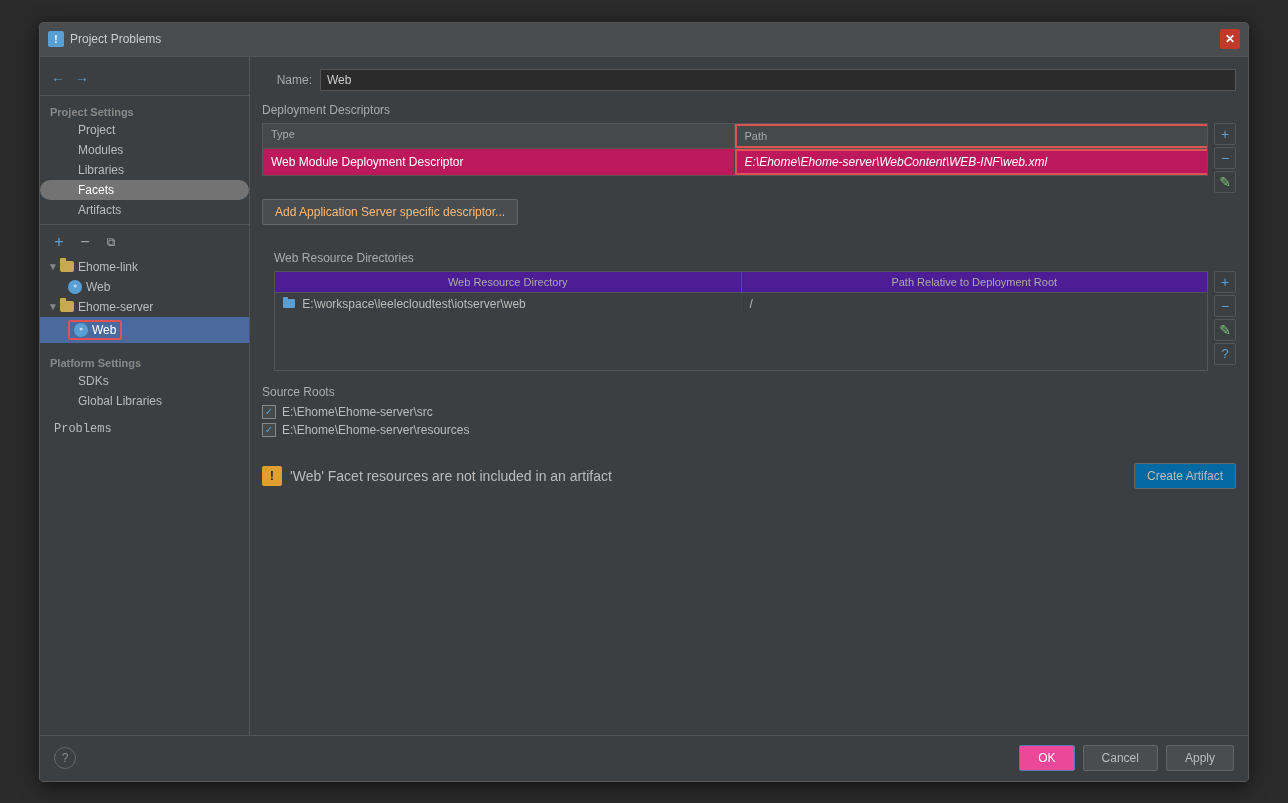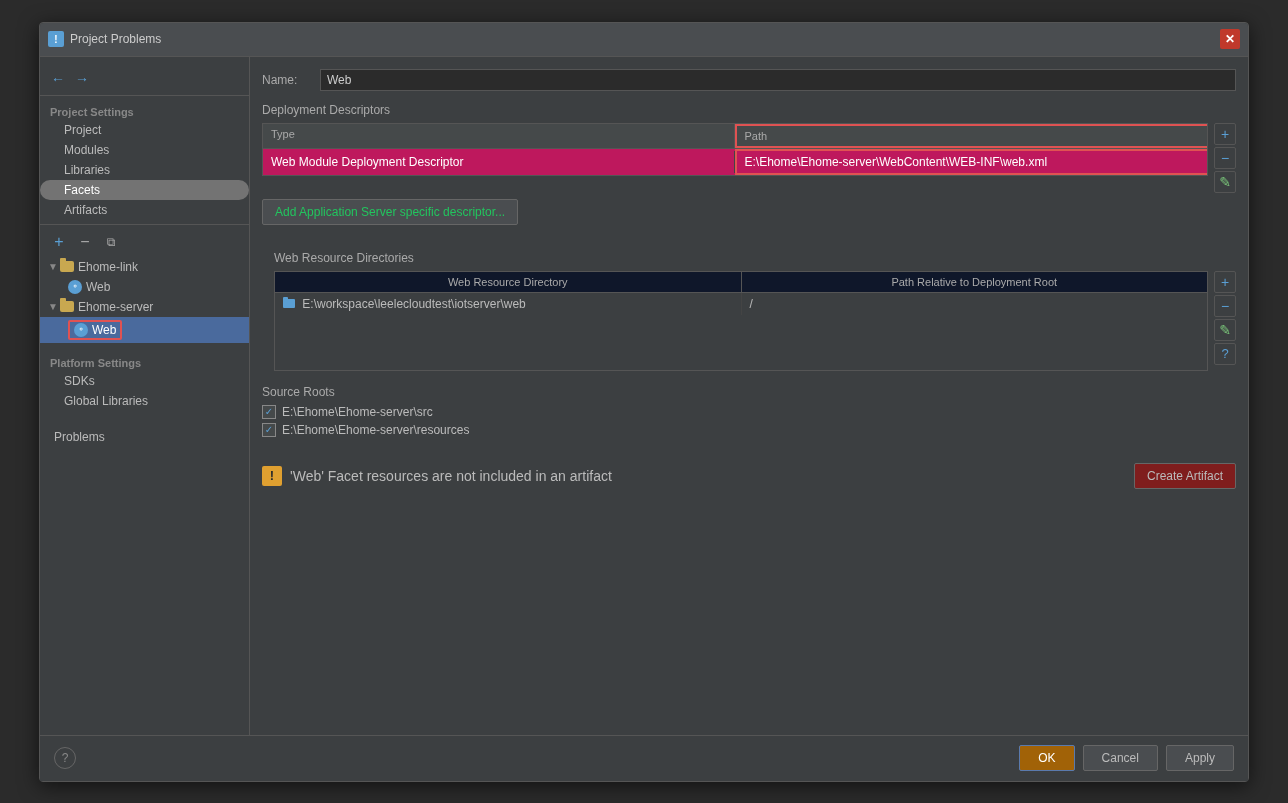--- a/index.html
+++ b/index.html
@@ -110,21 +110,21 @@
       cursor: pointer;
       color: #bbbbbb;
       font-size: 12px;
     }
     .nav-item.active {
       background: #737373;
       color: #ffffff;
       border-radius: 10px;
     }
     .nav-item.sub {
-      padding-left: 24px;
+      padding-left: 38px;
     }
     .tree-row {
       display: flex;
       align-items: center;
       padding: 3px 6px;
       cursor: pointer;
       color: #bbbbbb;
     }
     .tree-row.selected {
       background: #4a6a9d;
@@ -190,20 +190,21 @@
     }
     .field-row {
       display: flex;
       align-items: center;
       margin-bottom: 12px;
     }
     .field-label {
       color: #aaa;
       margin-right: 8px;
       min-width: 50px;
+      text-align: right;
     }
     .field-input {
       flex: 1;
       background: #2b2b2b;
       border: 1px solid #555;
       color: #cccccc;
       padding: 3px 6px;
       font-size: 12px;
       font-family: inherit;
     }
@@ -234,21 +235,21 @@
     .table-row-item {
       display: flex;
       align-items: center;
     }
     .td {
       padding: 4px 8px;
       flex: 1;
       border-right: 1px solid #444;
       font-size: 12px;
     }
-    .td:last-child { border-right: none; }
+    .td:last-child { border-right: none; font-style: italic; }
     .table-row-item.selected-row {
       background: #be185d;
       color: #fff;
     }
     .table-side-btns {
       display: flex;
       flex-direction: column;
       gap: 2px;
       margin-left: 6px;
     }
@@ -265,38 +266,38 @@
       justify-content: center;
       border-radius: 2px;
     }
     .side-btn.edit-btn { color: #7bc87b; }
     .path-highlight {
       border: 2px solid #e05252;
     }
     .add-descriptor-btn {
       background: #4a4d50;
       border: 1px solid #666;
-      color: #22c55e;
+      color: #fdba74;
       padding: 5px 12px;
       cursor: pointer;
       font-size: 12px;
       margin-bottom: 14px;
       border-radius: 2px;
     }
     .web-resource-section {
       margin-bottom: 14px;
       padding-left: 12px;
     }
     .wr-table-container {
       border: 1px solid #555;
       position: relative;
     }
     .wr-table-header {
       display: flex;
-      background: #0f172a;
+      background: #4c1d95;
       border-bottom: 1px solid #555;
     }
     .wr-th {
       padding: 4px 8px;
       color: #aaa;
       font-size: 11px;
       flex: 1;
       text-align: center;
       border-right: 1px solid #555;
     }
@@ -379,21 +380,21 @@
       font-weight: bold;
       font-size: 13px;
       flex-shrink: 0;
     }
     .warning-text {
       flex: 1;
       color: #bbbbbb;
       font-size: 14px;
     }
     .create-artifact-btn {
-      background: #7f1d1d;
+      background: #0369a1;
       border: 1px solid #666;
       color: #bbbbbb;
       padding: 5px 12px;
       cursor: pointer;
       font-size: 12px;
       border-radius: 2px;
       white-space: nowrap;
     }
     .dialog-footer {
       height: 46px;
@@ -407,21 +408,21 @@
       flex-shrink: 0;
     }
     .footer-btn {
       padding: 5px 18px;
       border-radius: 2px;
       cursor: pointer;
       font-size: 12px;
       font-family: inherit;
     }
     .footer-btn.primary {
-      background: #a16207;
+      background: #ec4899;
       border: 1px solid #5a7aad;
       color: #fff;
     }
     .footer-btn.secondary {
       background: #4a4d50;
       border: 1px solid #666;
       color: #bbb;
     }
     .help-btn {
       width: 22px;
@@ -502,21 +503,21 @@
         <div class="highlight-box" style="display:flex; align-items:center; gap:4px;">
           <span class="web-icon">⚬</span>
           <span>Web</span>
         </div>
       </div>
 
       <div class="nav-section-label" style="margin-top: 8px;">Platform Settings</div>
       <div class="nav-item sub">SDKs</div>
       <div class="nav-item sub">Global Libraries</div>
 
-      <div class="nav-item" style="margin-top: 16px;">Problems</div>
+      <div class="nav-item" style="margin-top: 8px; font-family: Liberation Mono, monospace;">Problems</div>
     </div>
 
     <div class="main-panel">
 
       <div class="field-row">
         <span class="field-label">Name:</span>
         <input class="field-input" type="text" value="Web" style="">
       </div>
 
       <div class="section-title">Deployment Descriptors</div>

